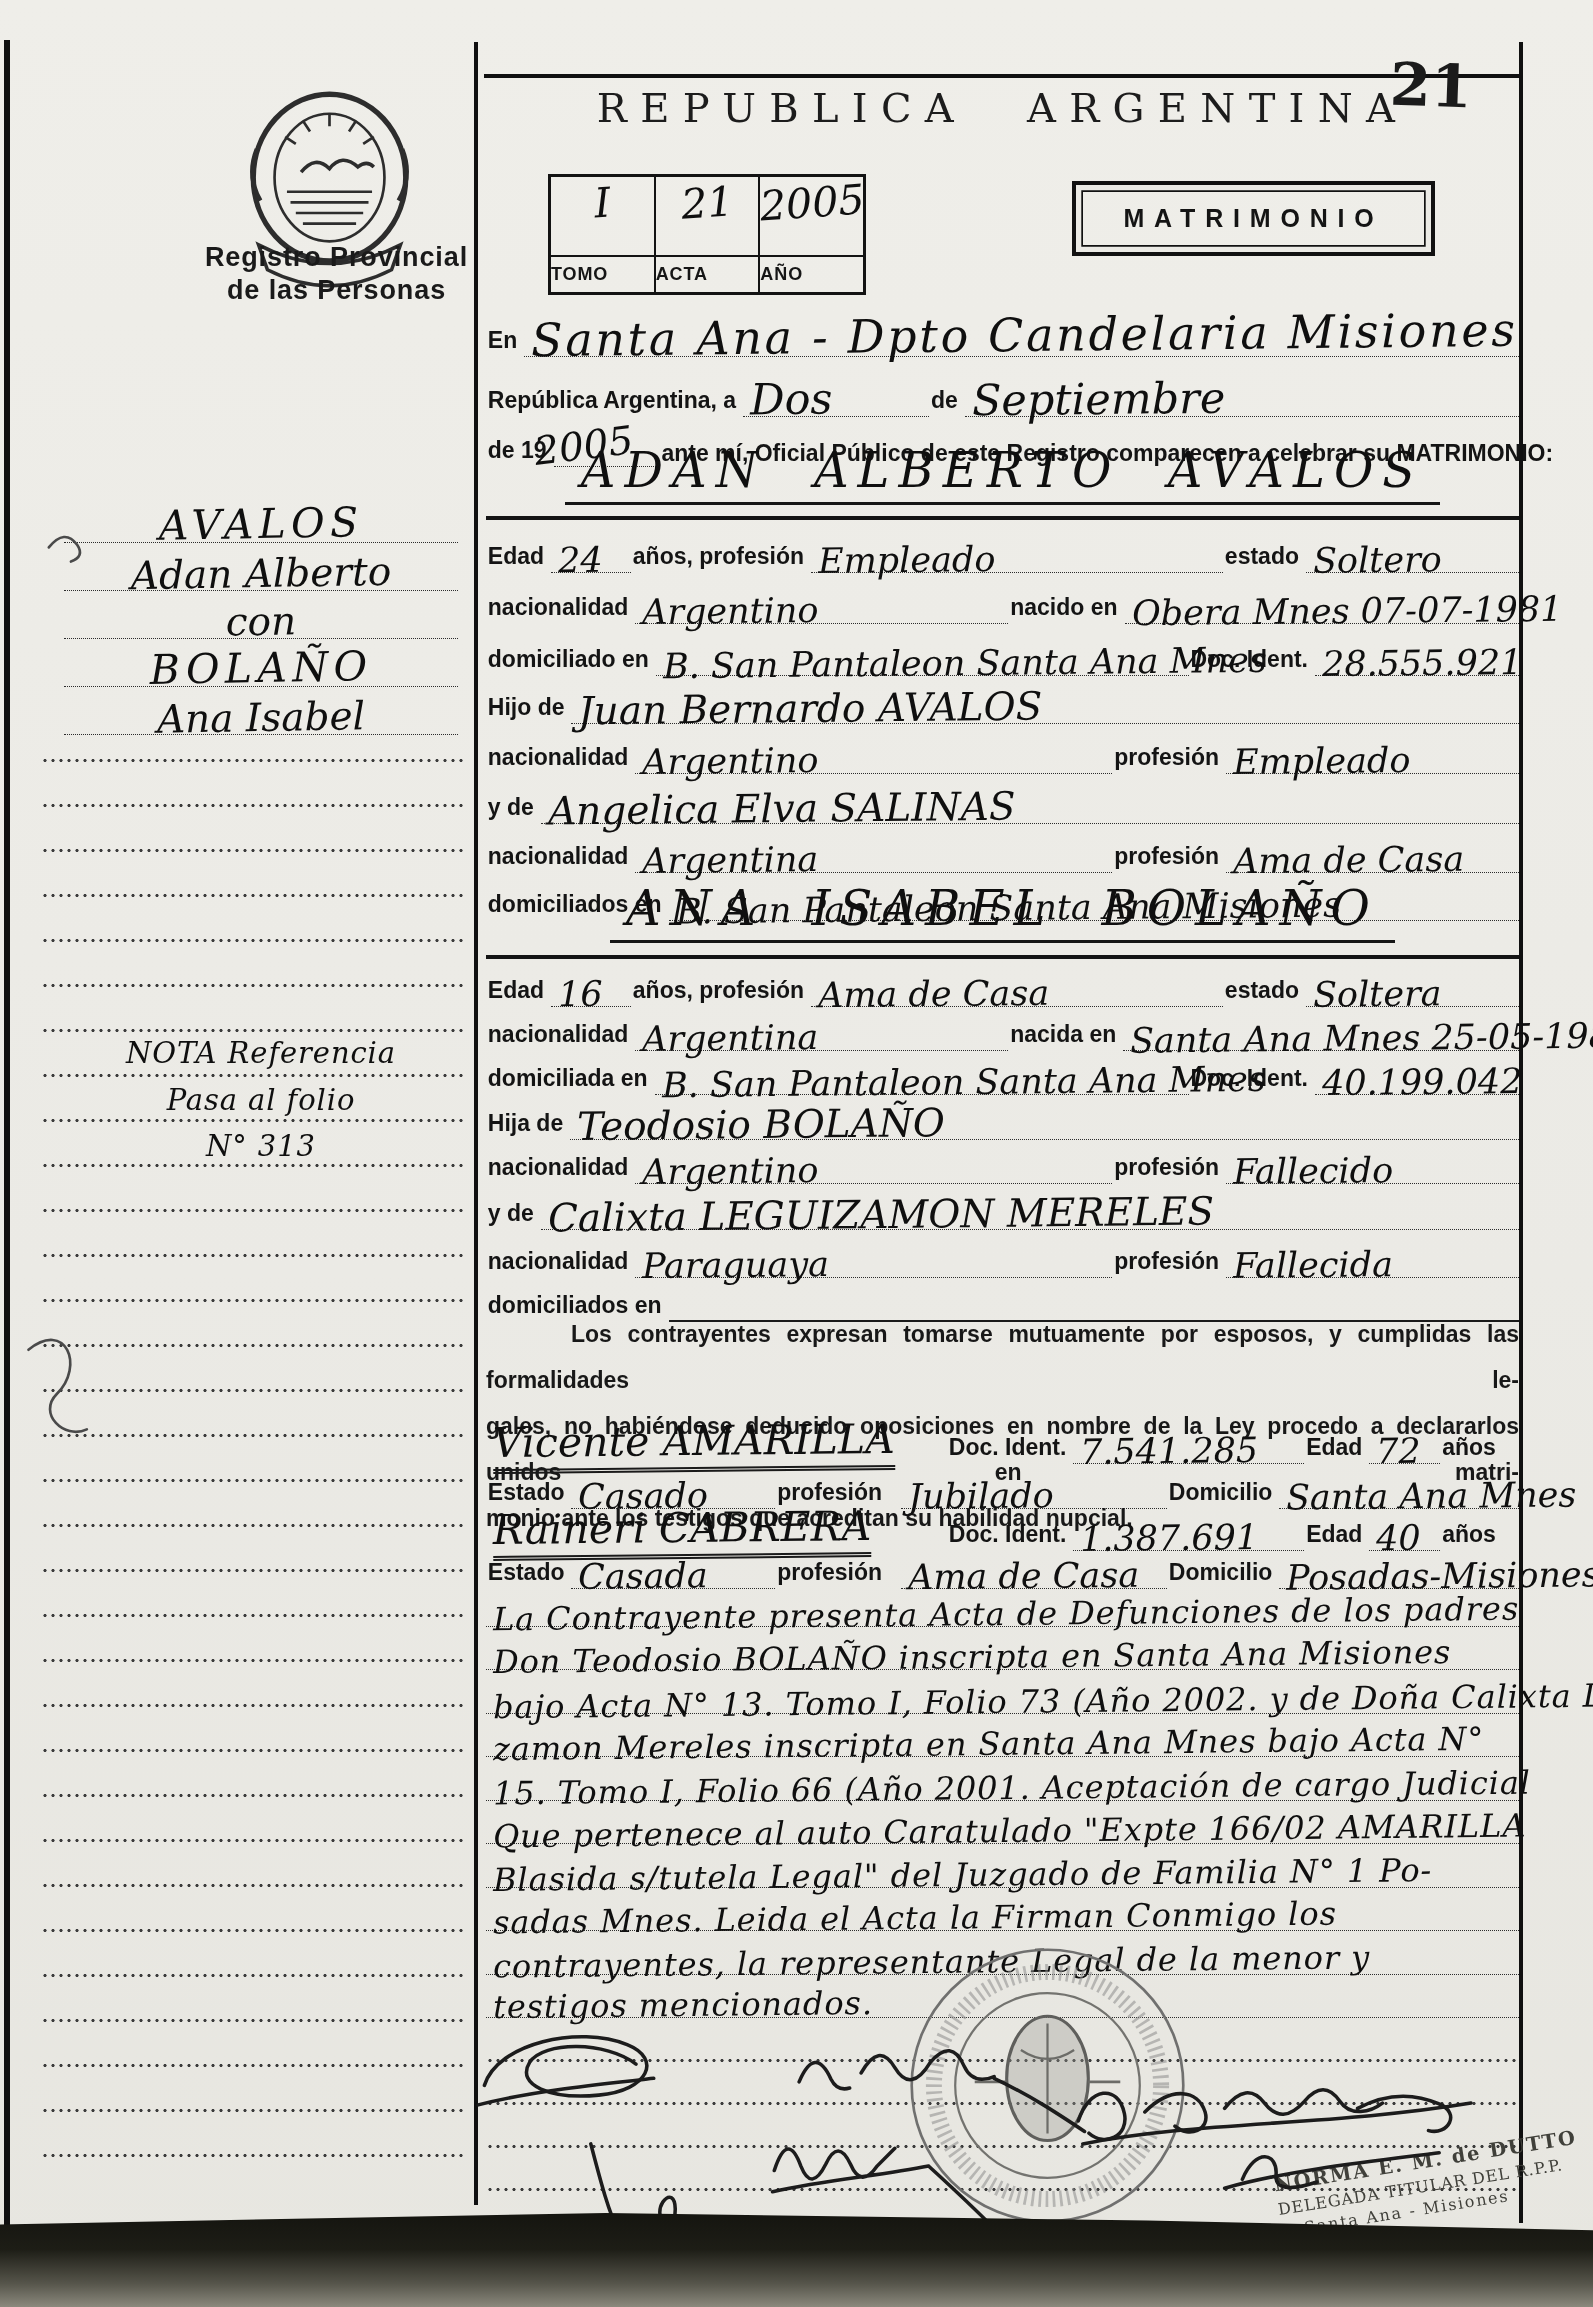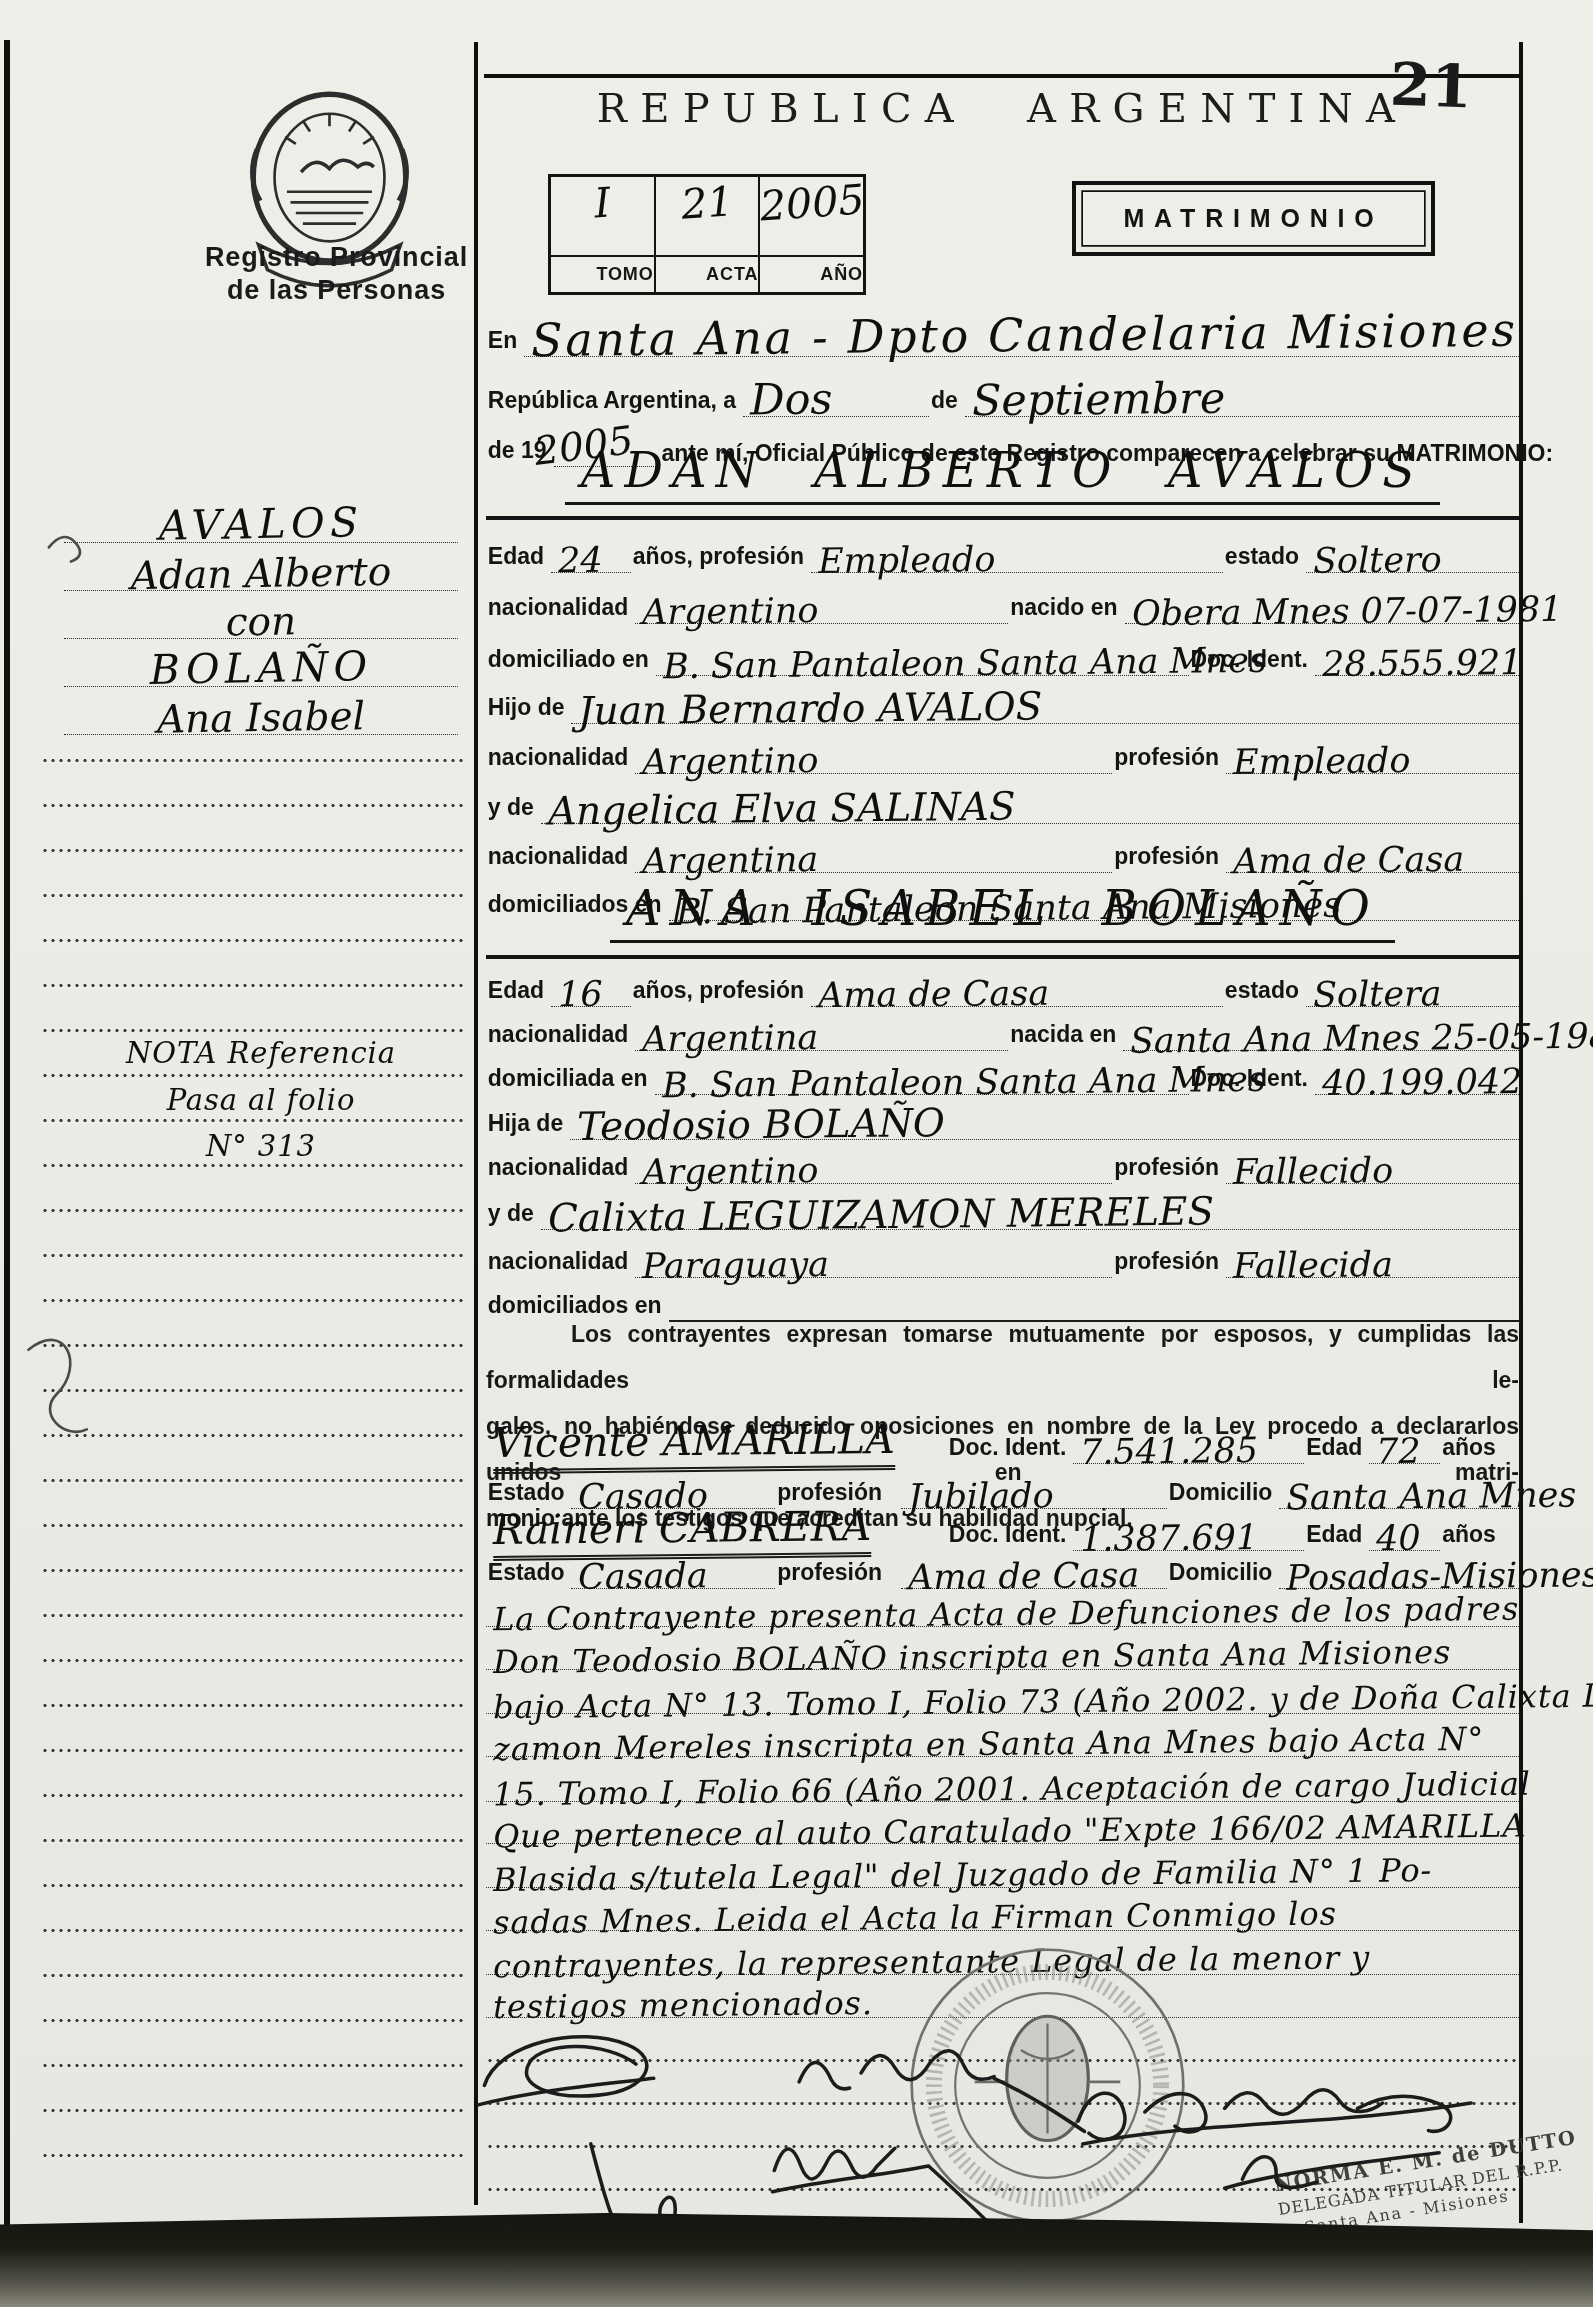--- a/index.html
+++ b/index.html
@@ -33,21 +33,21 @@
   .nota .hw{font-size:29px;letter-spacing:0.9px;}
   .decl{position:absolute;left:486px;top:1311px;width:1033px;font:700 23px/46px "Liberation Sans",sans-serif;color:#181818;}
   .decl .jl{text-align:justify;text-align-last:justify;}
   .decl .first{text-indent:85px;}
   .note-row .cell>.hw{font-size:32px;letter-spacing:0.9px;bottom:-7px;}
   .wname{border-bottom:5.3px double #1a1a1a !important;padding-bottom:1.8px;font-size:41px !important;}
   .reg-table{position:absolute;left:548px;top:174px;width:312px;height:115px;border:3.5px solid #131313;display:flex;background:transparent;}
   .reg-col{flex:1;position:relative;border-right:2.7px solid #131313;}
   .reg-col:last-child{border-right:none;}
   .reg-col::before{content:"";position:absolute;left:0;right:0;bottom:35px;border-top:2.7px solid #131313;}
-  .reg-label{position:absolute;bottom:7px;left:0;right:0;text-align:right;font:700 18px "Liberation Sans",sans-serif;letter-spacing:0.9px;}
+  .reg-label{position:absolute;bottom:7px;left:0;right:0;text-align:left;font:700 18px "Liberation Sans",sans-serif;letter-spacing:0.9px;}
   .reg-val{position:absolute;top:1.8px;left:0;right:0;text-align:center;font-family:"DejaVu Serif",serif;font-style:italic;font-size:41px;transform:rotate(-4deg);}
   .mat-box{position:absolute;left:1072px;top:181px;width:355px;height:67px;border:4.4px solid #111;
            box-shadow:inset 0 0 0 5.3px #ebeae5, inset 0 0 0 7px #111;
            display:flex;align-items:center;justify-content:center;
            font:700 25px "Liberation Sans",sans-serif;letter-spacing:9.8px;color:#141414;}
   .doc-title{position:absolute;left:486px;top:85px;width:1033px;text-align:center;
              font-family:"DejaVu Serif",serif;font-size:40px;letter-spacing:13.3px;word-spacing:34px;color:#1c1c1c;}
   .page-num{position:absolute;left:1390px;top:51px;font:700 59px "DejaVu Serif",serif;color:#1b1b1b;transform:rotate(2deg);}
   .office{position:absolute;left:177px;top:241px;width:319px;text-align:center;
           font:700 27px/33px "Liberation Sans",sans-serif;color:#1a1a1a;letter-spacing:0.9px;}
@@ -399,21 +399,21 @@
   <div class="fr note-row" style="top:1664px;">
       <span class="cell">
         <span class="hw">bajo Acta N° 13. Tomo I, Folio 73 (Año 2002. y de Doña Calixta Legui-</span>
       </span>
     </div>
   <div class="fr note-row" style="top:1707px;">
       <span class="cell">
         <span class="hw">zamon Mereles inscripta en Santa Ana Mnes bajo Acta N°</span>
       </span>
     </div>
-  <div class="fr note-row" style="top:1751px;align-items:center;">
+  <div class="fr note-row" style="top:1751px;">
       <span class="cell">
         <span class="hw">15. Tomo I, Folio 66 (Año 2001. Aceptación de cargo Judicial</span>
       </span>
     </div>
   <div class="fr note-row" style="top:1794px;">
       <span class="cell">
         <span class="hw">Que pertenece al auto Caratulado "Expte 166/02 AMARILLA</span>
       </span>
     </div>
   <div class="fr note-row" style="top:1838px;">

